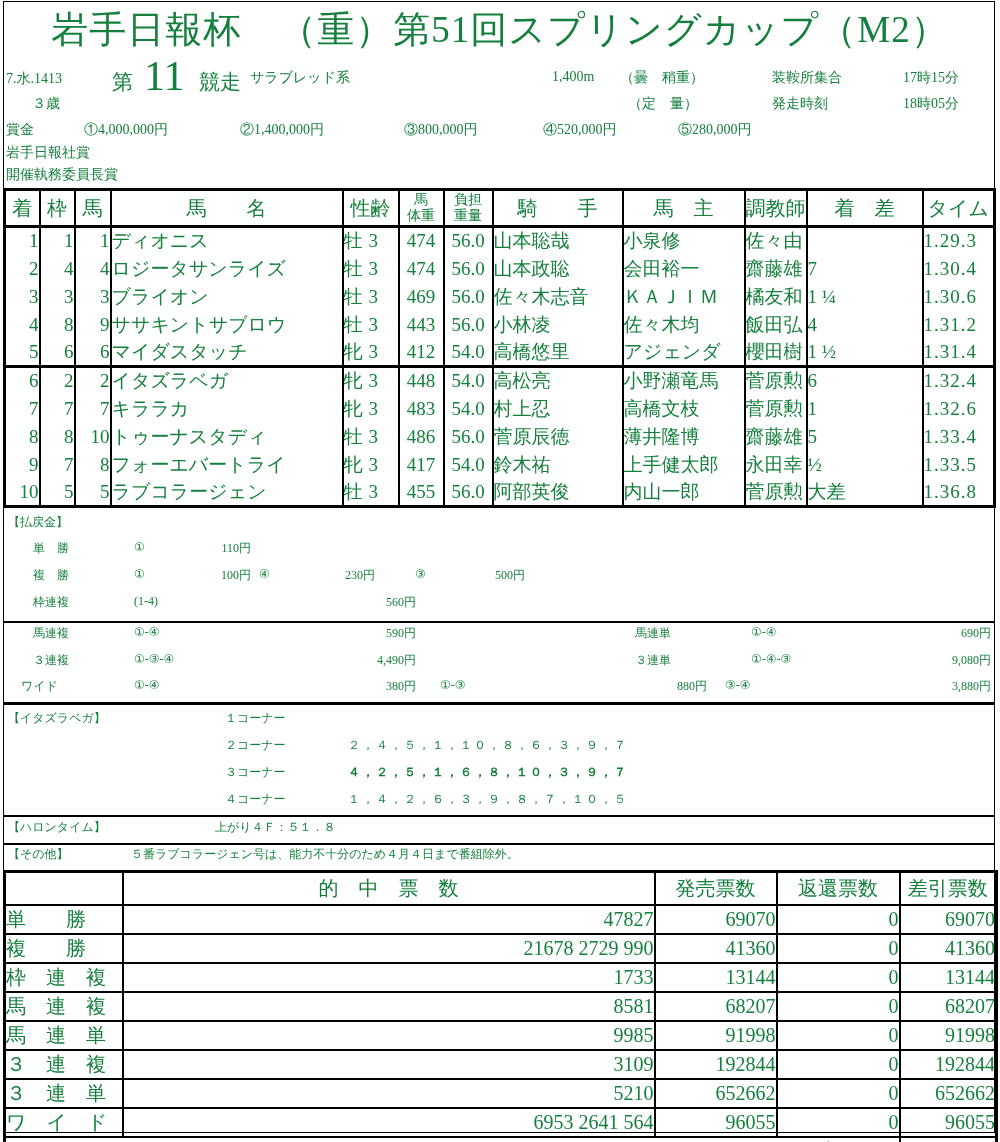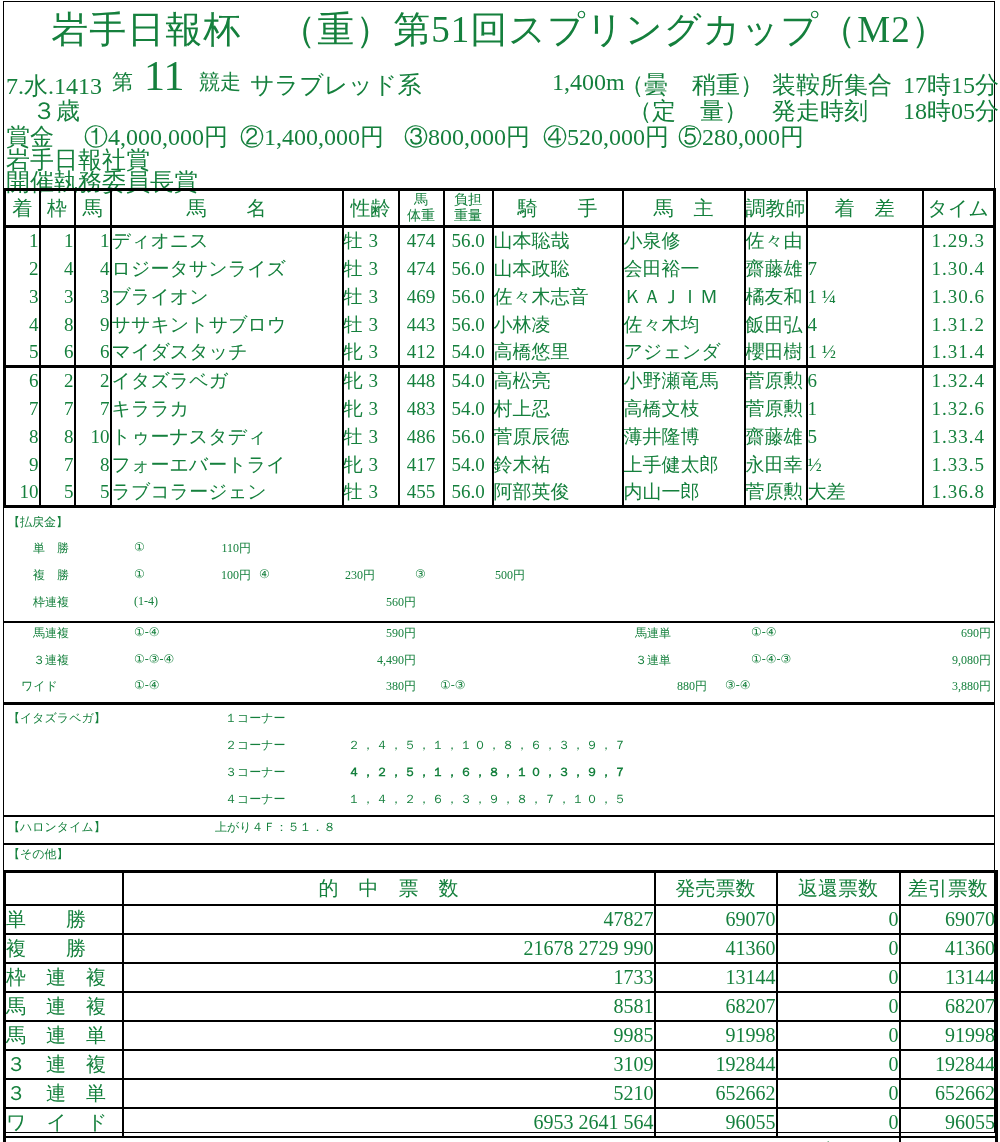--- a/index.html
+++ b/index.html
@@ -1,21 +1,21 @@
 <!DOCTYPE html>
 <html><head>
 <meta charset="utf-8">
 <style>
   html,body{margin:0;padding:0;background:#fff;}
   .page{position:relative;width:1000px;height:1142px;background:#ffffff;color:#15803d;
         font-family:"Liberation Serif","DejaVu Serif",serif;overflow:hidden;}
   .abs{position:absolute;}
   .outer{position:absolute;left:3px;top:1px;width:990px;height:1130px;border:1px solid #000;}
   .title{left:0;top:5px;width:100%;text-align:center;font-size:37px;white-space:nowrap;letter-spacing:1px;}
-  .t20{font-size:24px;white-space:nowrap;}
+  .t20{font-size:14px;white-space:nowrap;}
   .t21{font-size:21px;white-space:nowrap;}
   .big{font-size:42px;white-space:nowrap;}
   
   .res{position:absolute;left:3px;top:188px;width:992px;border-collapse:collapse;table-layout:fixed;border:3px solid #000;}
   .res th,.res td{border-left:2px solid #000;border-right:2px solid #000;padding:0;margin:0;
                   font-weight:normal;white-space:nowrap;overflow:hidden;}
   .res thead tr{height:37px;}
   .res thead th{border-bottom:3px solid #000;font-size:20px;text-align:center;}
   .res tbody tr{height:28px;}
   .res tbody td{font-size:19px;}
@@ -23,21 +23,21 @@
   .h2l div{font-size:14px;line-height:1.15;text-align:center;}
   .c-rank,.c-frame,.c-no{text-align:right;padding-right:6px;}
   .c-name{text-align:left;padding-left:10px;}
   .c-sexage{text-align:left;padding-left:6px;letter-spacing:6px;}
   .c-weight{text-align:center;}
   .c-load{text-align:center;}
   .c-jockey{text-align:left;padding-left:12px;}
   .c-owner{text-align:left;padding-left:6px;}
   .c-trainer{text-align:left;padding-left:3px;}
   .c-margin{text-align:left;padding-left:6px;}
-  .c-time{text-align:center;padding-right:8px;letter-spacing:1px;font-family:Liberation Serif, serif;}
+  .c-time{text-align:left;padding-right:8px;letter-spacing:1px;font-family:Liberation Serif, serif;}
   
   .paybox{position:absolute;left:3px;top:510px;width:992px;height:192px;}
   .ps{position:absolute;white-space:nowrap;font-size:12px;}
   .ra{text-align:right;}
   .divider{position:absolute;left:0;width:992px;height:0;border-top:2px solid #000;}
   .cornerbox{position:absolute;left:3px;top:702px;width:992px;height:113px;border-top:3px solid #000;}
   .halonbox{position:absolute;left:3px;top:815px;width:992px;height:28px;border-top:2px solid #000;}
   .otherbox{position:absolute;left:3px;top:843px;width:992px;height:27px;border-top:2px solid #000;}
   .order{letter-spacing:2px;}
   
@@ -320,20 +320,21 @@
     <span class="ps order" style="left:345px;top:86px;">１，４，２，６，３，９，８，７，１０，５</span>
   </div>
 
   <div class="halonbox">
     <span class="ps" style="left:5px;top:2px;">【ハロンタイム】</span>
     <span class="ps" style="left:212px;top:2px;">上がり４Ｆ：５１．８</span>
   </div>
 
   <div class="otherbox">
     <span class="ps" style="left:5px;top:1px;">【その他】</span>
+    <span class="ps" style="left:128px;top:1px;">５番ラブコラージェン号は、能力不十分のため４月４日まで番組除外。</span>
   </div>
 
   <table class="votes">
     <colgroup>
       <col style="width:118px">
         <col style="width:532px">
         <col style="width:122px">
         <col style="width:123px">
         <col style="width:97px">
     </colgroup>

